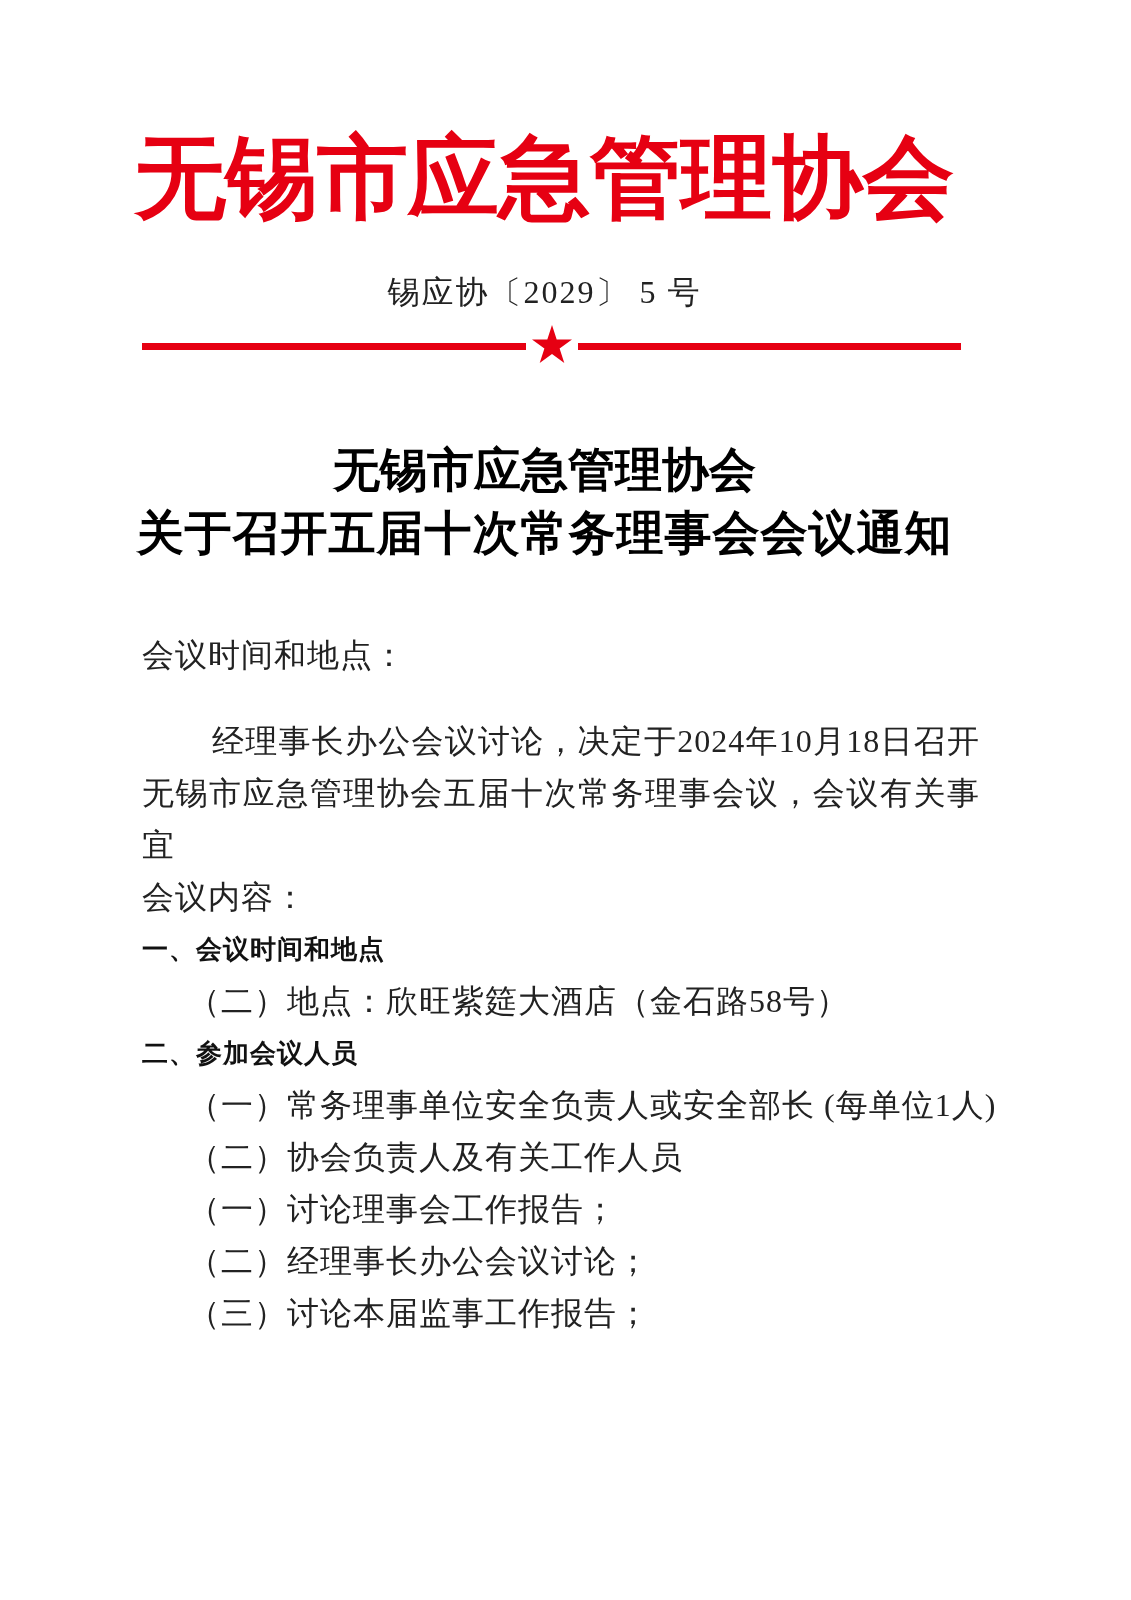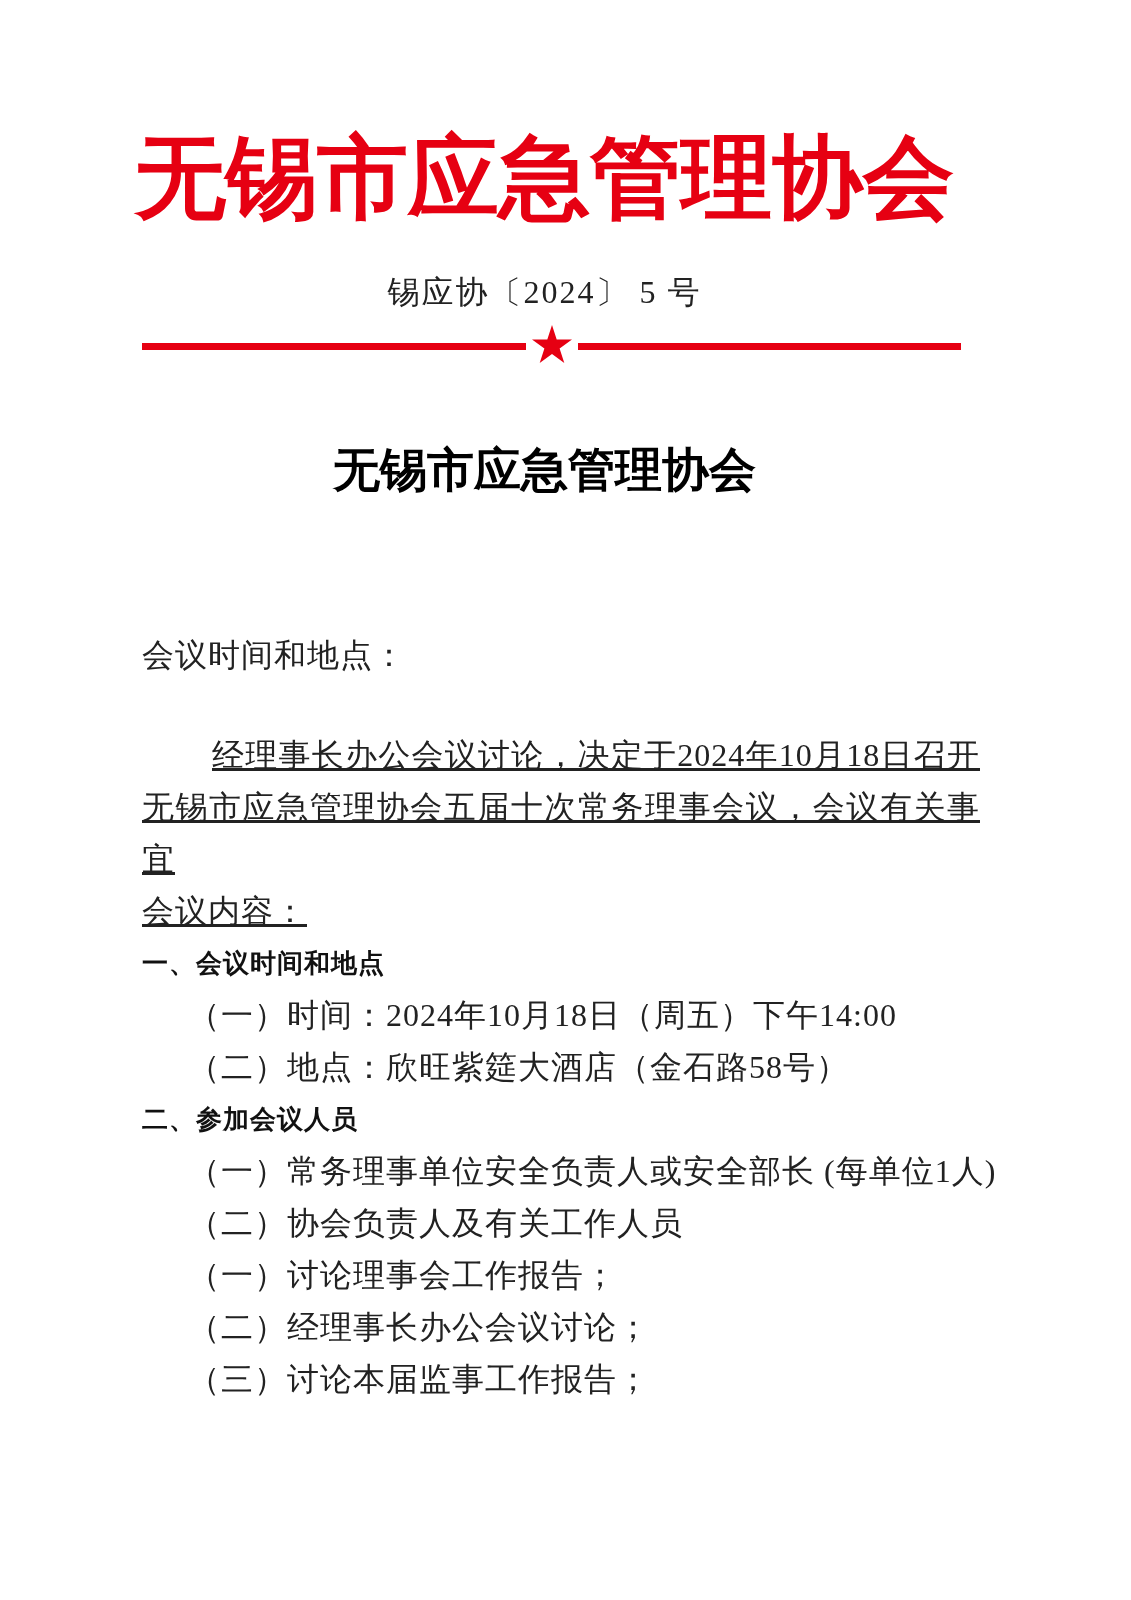--- a/index.html
+++ b/index.html
@@ -88,21 +88,21 @@
     position: absolute;
     left: 142px;
     top: 629px;
     width: 838px;
     font-size: 32px;
     line-height: 52px;
     color: #222222;
     letter-spacing: 1px;
   }
   .salutation { white-space: nowrap; }
-  .paragraph { margin-top: 48px; text-decoration: underline; }
+  .paragraph { margin-top: 34px; }
   .pline { white-space: nowrap; }
   .pline.just { white-space: normal; text-align: justify; text-align-last: justify; }
   .pline.indent { text-indent: 70px; }
   .sec-heading {
     font-family: "Liberation Sans", sans-serif;
     font-weight: 700;
     font-size: 26px;
     line-height: 52px;
     color: #111111;
     letter-spacing: 1px;
@@ -113,46 +113,46 @@
     white-space: nowrap;
   }
 </style>
 </head>
 <body>
 
 <div class="page">
 
   <div class="org-name">无锡市应急管理协会</div>
 
-  <div class="doc-number">锡应协〔2024〕 5 号</div>
+  <div class="doc-number">锡应协〔2029〕 5 号</div>
 
   <div class="divider">
     <span class="rule"></span>
     <svg class="star" viewBox="0 0 44 44" xmlns="http://www.w3.org/2000/svg" aria-hidden="true">
       <polygon points="22,1 26.7,15.5 42,15.5 29.6,24.5 34.3,39 22,30 9.7,39 14.4,24.5 2,15.5 17.3,15.5"></polygon>
     </svg>
     <span class="rule"></span>
   </div>
 
   <h1 class="doc-title">
     <span class="t1">无锡市应急管理协会</span>
+    <span class="t2">关于召开五届十次常务理事会会议通知</span>
   </h1>
 
   <div class="body">
 
     <p class="salutation">会议时间和地点：</p>
 
     <div class="paragraph">
       <p class="pline just indent">经理事长办公会议讨论，决定于2024年10月18日召开</p>
       <p class="pline just">无锡市应急管理协会五届十次常务理事会议，会议有关事宜</p>
       <p class="pline">会议内容：</p>
     </div>
 
     <h2 class="sec-heading">一、会议时间和地点</h2>
-    <p class="item">（一）时间：2024年10月18日（周五）下午14:00</p>
     <p class="item">（二）地点：欣旺紫筵大酒店（金石路58号）</p>
 
     <h2 class="sec-heading">二、参加会议人员</h2>
     <p class="item">（一）常务理事单位安全负责人或安全部长 (每单位1人)</p>
     <p class="item">（二）协会负责人及有关工作人员</p>
 
     <p class="item">（一）讨论理事会工作报告；</p>
     <p class="item">（二）经理事长办公会议讨论；</p>
     <p class="item">（三）讨论本届监事工作报告；</p>
 

